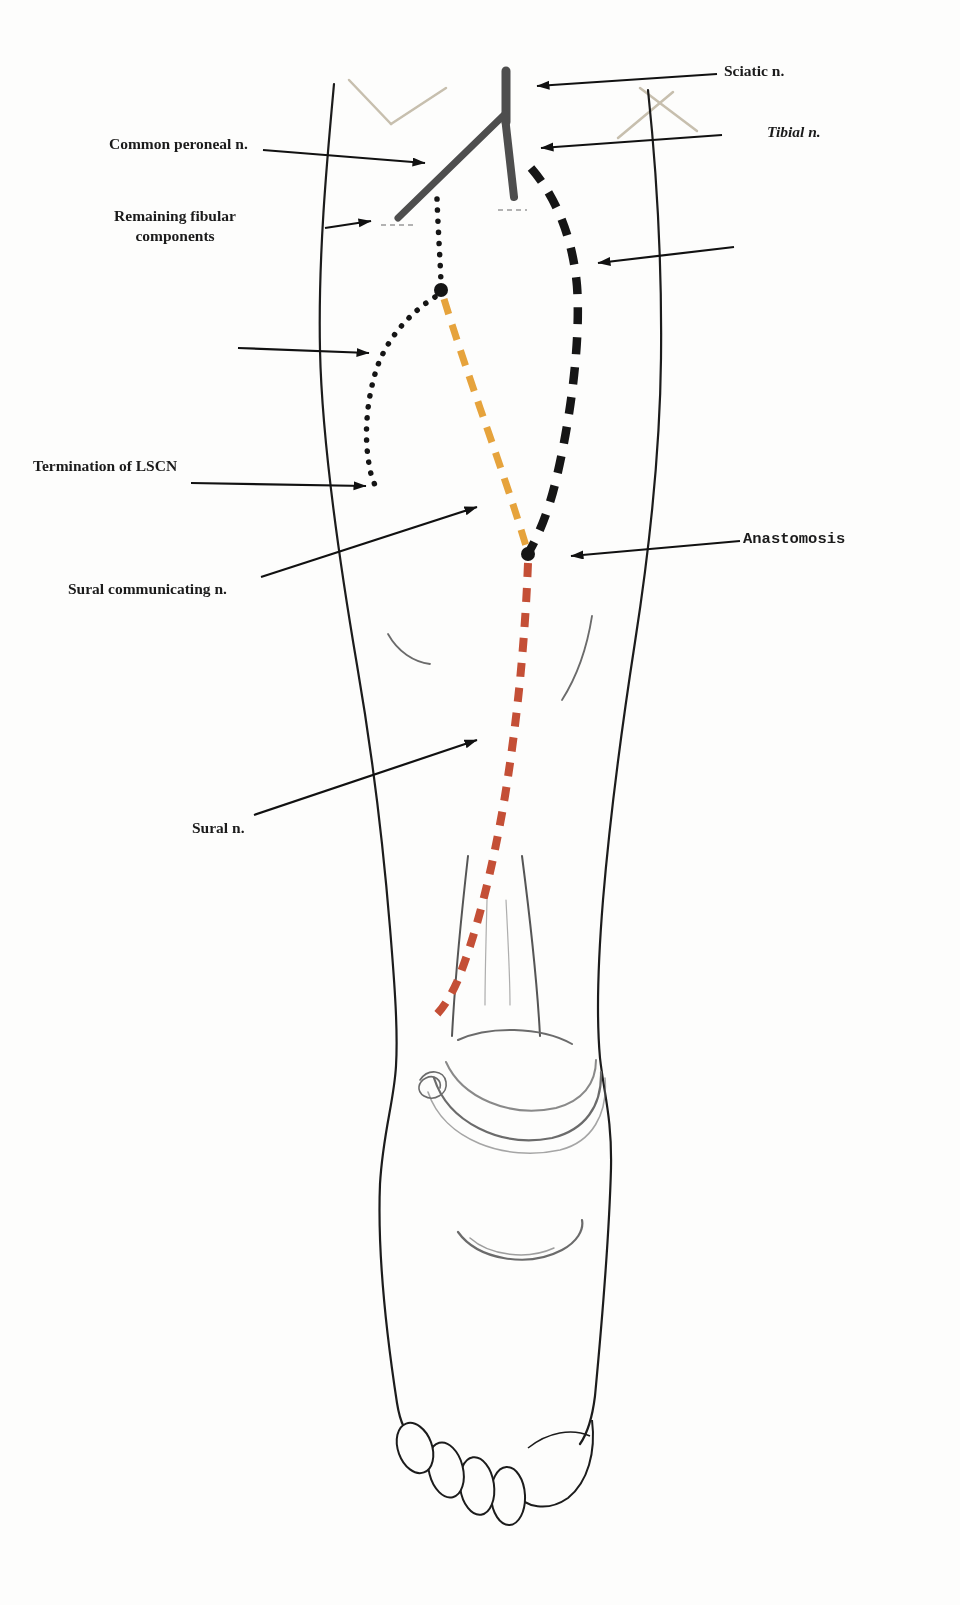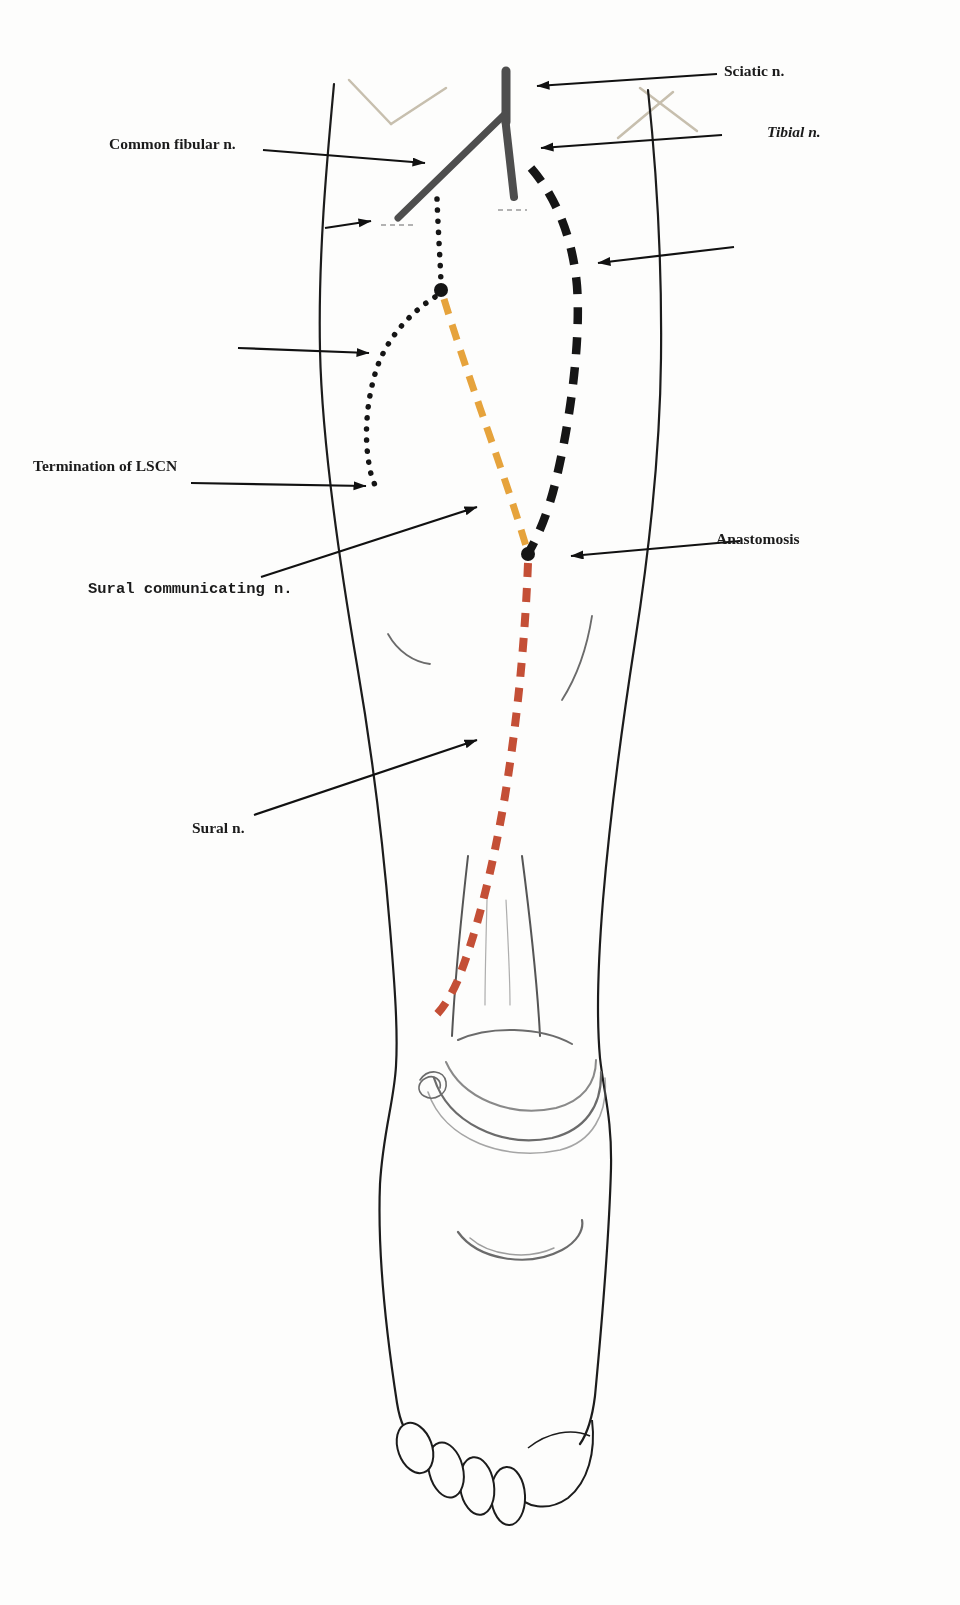--- a/index.html
+++ b/index.html
@@ -110,26 +110,28 @@
       <path marker-end="url(#ah)" d="M 261 577 L 477 507"></path>
       <path marker-end="url(#ah)" d="M 740 541 L 571 556"></path>
       <path marker-end="url(#ah)" d="M 254 815 L 477 740"></path>
     </g>
   </svg>
 
   <div class="lbl" style="left:724px; top:61px;">Sciatic n.</div>
 
   <div class="lbl" style="left:767px; top:122px;font-style:italic;">Tibial n.</div>
 
-  <div class="lbl" style="left:109px; top:134px;">Common fibular n.</div>
+  <div class="lbl" style="left:109px; top:134px;">Common peroneal n.</div>
 
+  <div class="lbl center" style="left:95px; top:206px; width:160px;">Remaining fibular
+components</div>
 
 
 
   <div class="lbl" style="left:33px; top:456px;">Termination of LSCN</div>
 
-  <div class="lbl" style="left:88px; top:579px;font-family:Liberation Mono, monospace;">Sural communicating n.</div>
+  <div class="lbl" style="left:68px; top:579px;">Sural communicating n.</div>
 
-  <div class="lbl" style="left:716px; top:529px;">Anastomosis</div>
+  <div class="lbl" style="left:743px; top:529px;font-family:Liberation Mono, monospace;">Anastomosis</div>
 
   <div class="lbl" style="left:192px; top:818px;">Sural n.</div>
 
 </div>
 
 </body></html>

